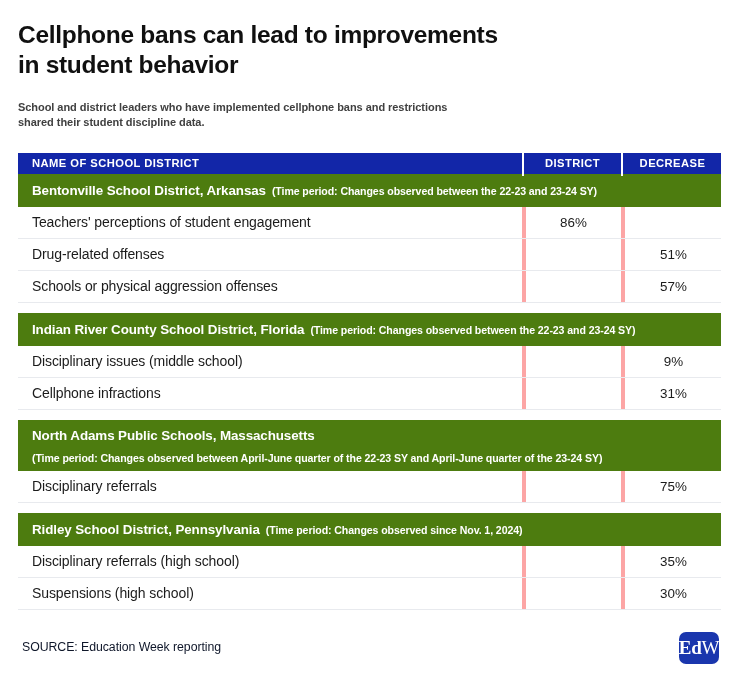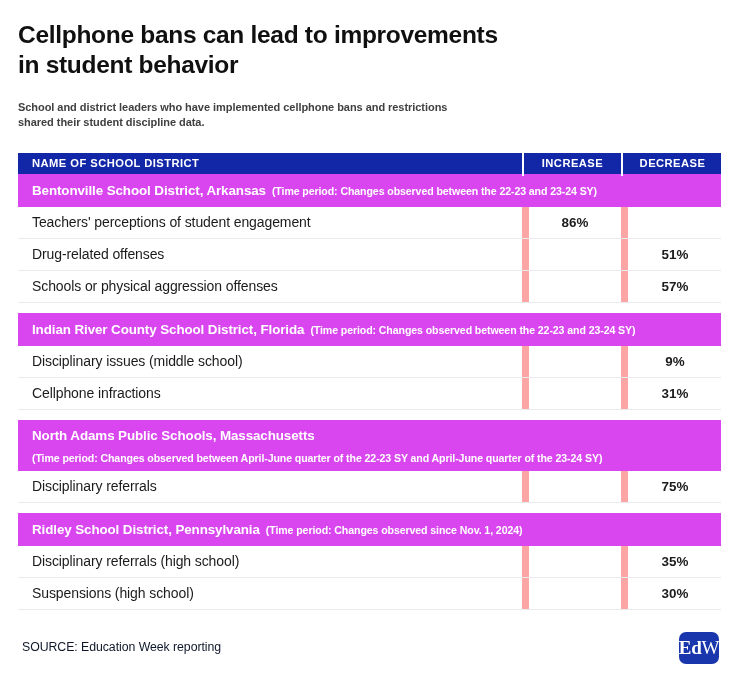--- a/index.html
+++ b/index.html
@@ -58,21 +58,21 @@
     box-sizing:border-box;
     height:25px;
     line-height:25px;
   }
   .th-dec{ flex:0 0 101px; }
 
   .group{ margin-top:0; }
   .group + .group{ margin-top:10px; }
 
   .band{
-    background:#d946ef;
+    background:#4d7c0f;
     color:#ffffff;
     padding:7px 14px 8px 14px;
     box-sizing:border-box;
     min-height:27px;
   }
   .band.two-line{ padding:6px 14px 7px 14px; }
   .band-name{
     font-size:13.4px;
     font-weight:bold;
     letter-spacing:-0.1px;
@@ -101,26 +101,26 @@
     box-sizing:border-box;
     font-size:14px;
     color:#1b1b1b;
     display:flex;
     align-items:center;
     letter-spacing:-0.1px;
   }
   .cell-inc, .cell-dec{
     flex:0 0 99px;
     box-sizing:border-box;
-    border-left:7px solid #fca5a5;
+    border-left:4px solid #fca5a5;
     display:flex;
     align-items:center;
     justify-content:center;
     font-size:13.4px;
-    font-weight:bold;
+    font-weight:normal;
     color:#1b1b1b;
   }
   .cell-dec{ flex:0 0 101px;text-align:right; }
 
   .footer{
     position:absolute;
     left:18px;
     right:18px;
     top:632px;
     height:44px;
@@ -158,21 +158,21 @@
 <div class="page">
 
   <div class="title">Cellphone bans can lead to improvements
 in student behavior</div>
   <div class="subtitle">School and district leaders who have implemented cellphone bans and restrictions
 shared their student discipline data.</div>
 
   <div class="table">
     <div class="thead">
       <div class="th-name">NAME OF SCHOOL DISTRICT</div>
-      <div class="th-inc">INCREASE</div>
+      <div class="th-inc">DISTRICT</div>
       <div class="th-dec">DECREASE</div>
     </div>
     <div id="groups-container">
         <div class="group">
           <div class="band one-line"><span class="band-name">Bentonville School District, Arkansas</span><span class="band-period">(Time period: Changes observed between the 22-23 and 23-24 SY)</span></div>
           <div class="row">
             <div class="cell-name">Teachers' perceptions of student engagement</div>
             <div class="cell-inc">86%</div>
             <div class="cell-dec"></div>
           </div>

